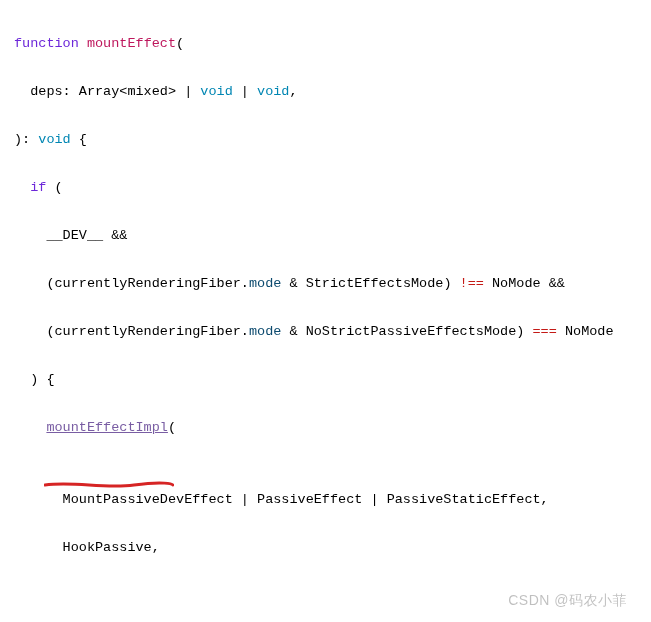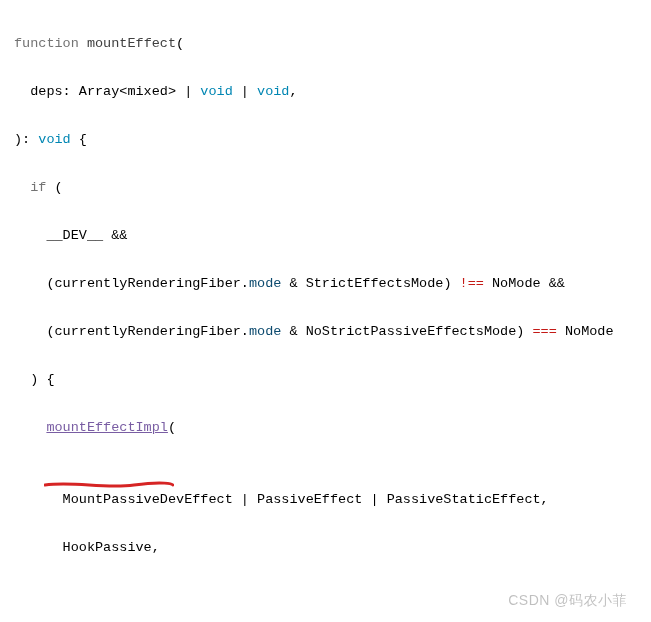--- a/index.html
+++ b/index.html
@@ -7,23 +7,23 @@
     padding: 8px 14px;
     font-family: Consolas, 'Courier New', monospace;
     font-size: 13.5px;
     line-height: 24px;
     background: #fff;
     color: #000;
     width: 651px;
     box-sizing: border-box;
   }
   .code { white-space: pre; position: relative; }
-  .kw { color: #737373; text-align: center; }      
+  .kw { color: #6d28d9; text-align: center; }      
   .type { color: #0086b3; }    
-  .fn { color: #404040; }      
+  .fn { color: #be185d; }      
   .prop { color: #0c4a6e; }    
   .link { color: #795da3; text-decoration: underline; margin-top: 40px; }
   .op { color: #c41a16; }
   .plain { color: #000; }
   .underline-img {
     position: absolute;
     height: 10px;
     pointer-events: none;
   }
   .underline-img svg { display:block; }

